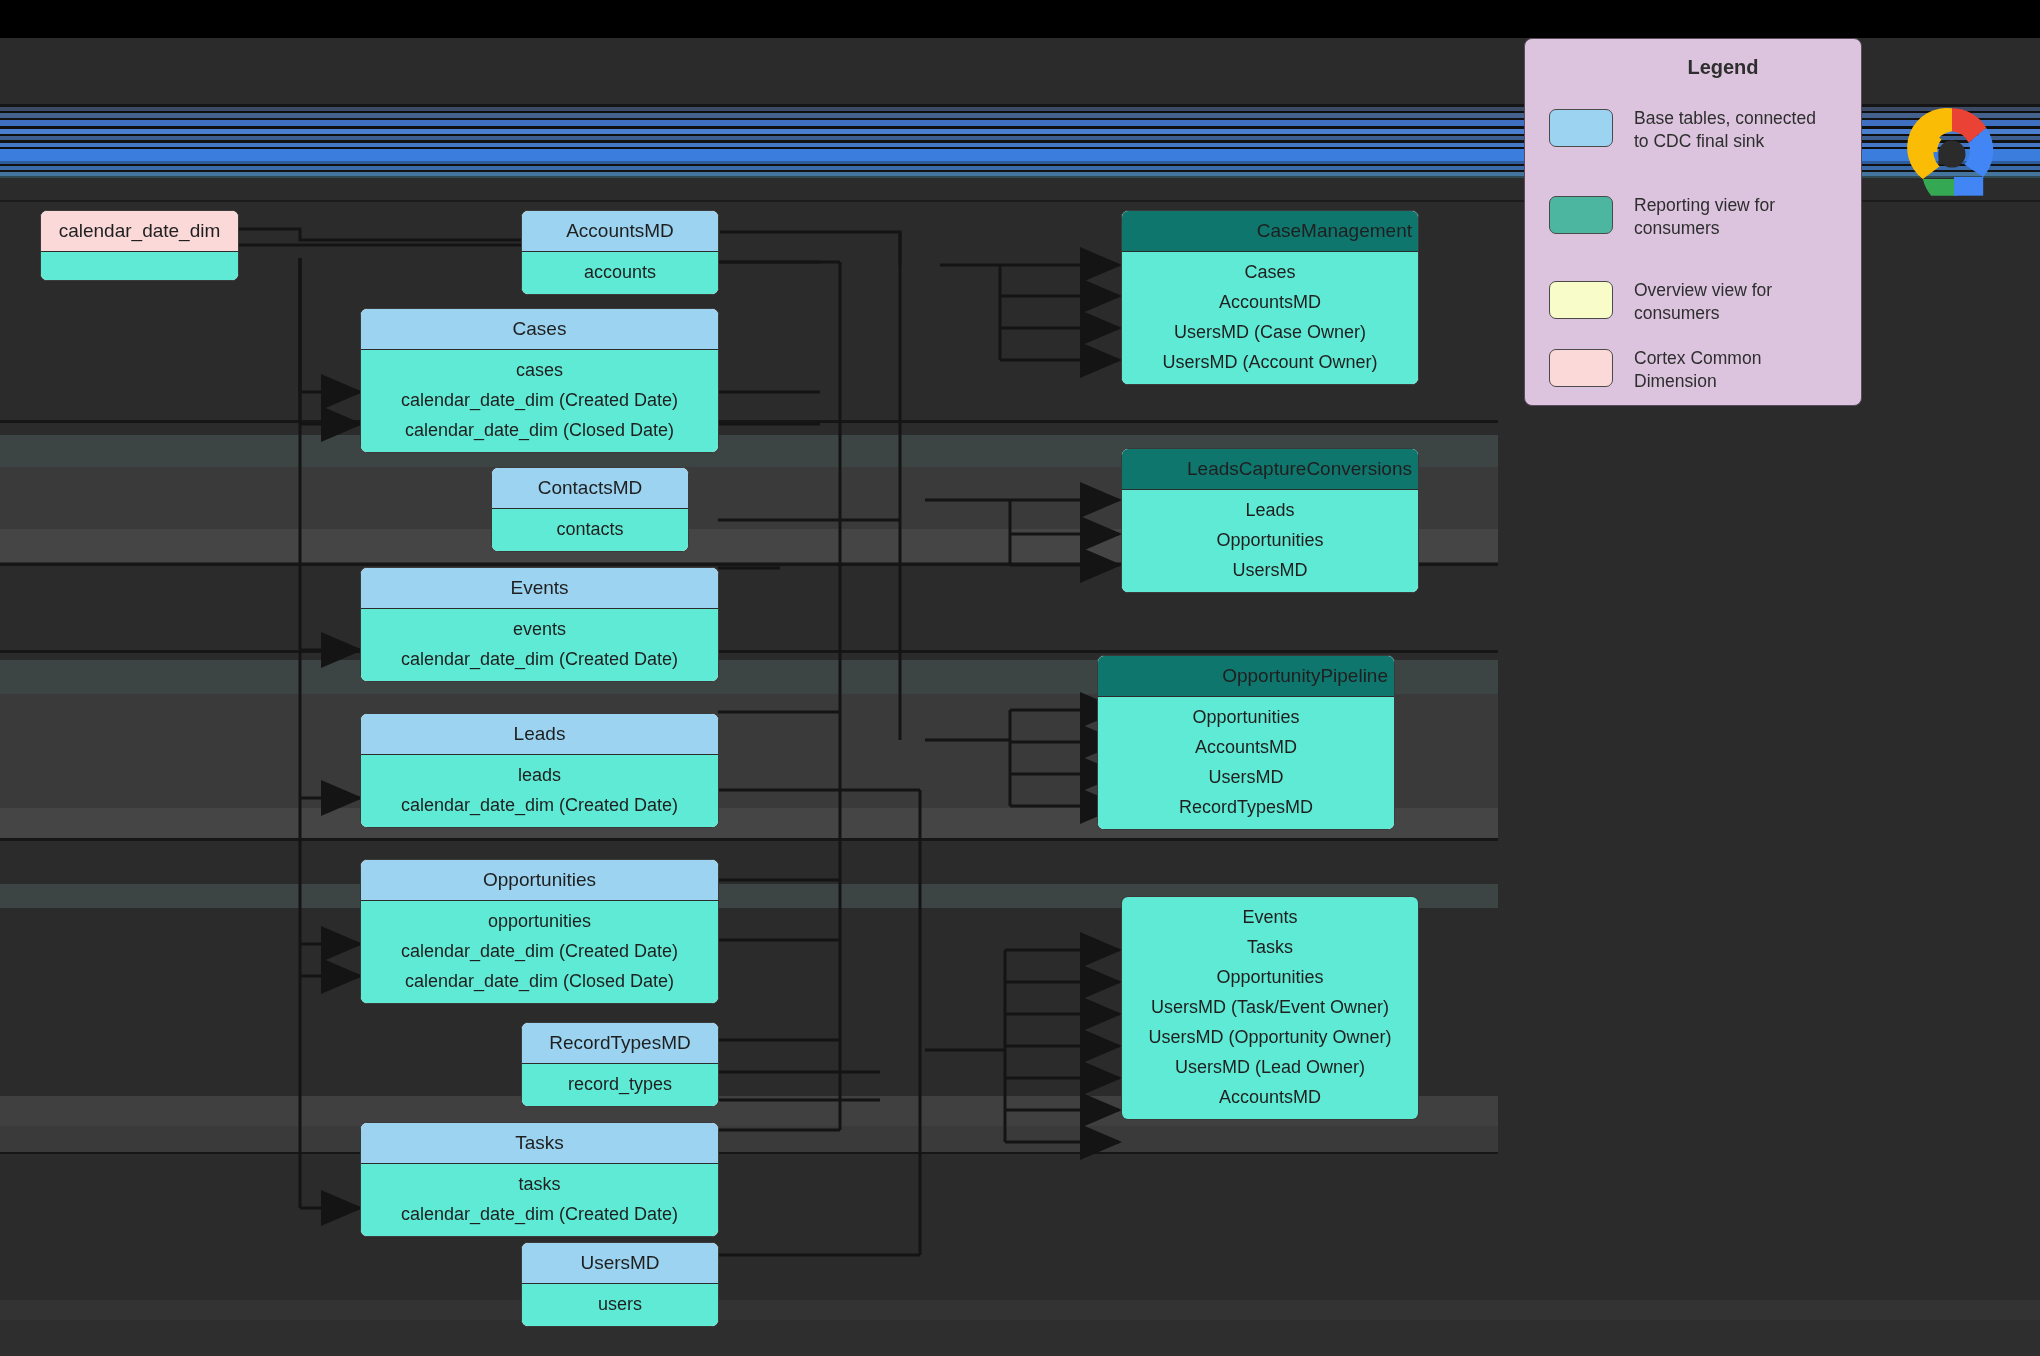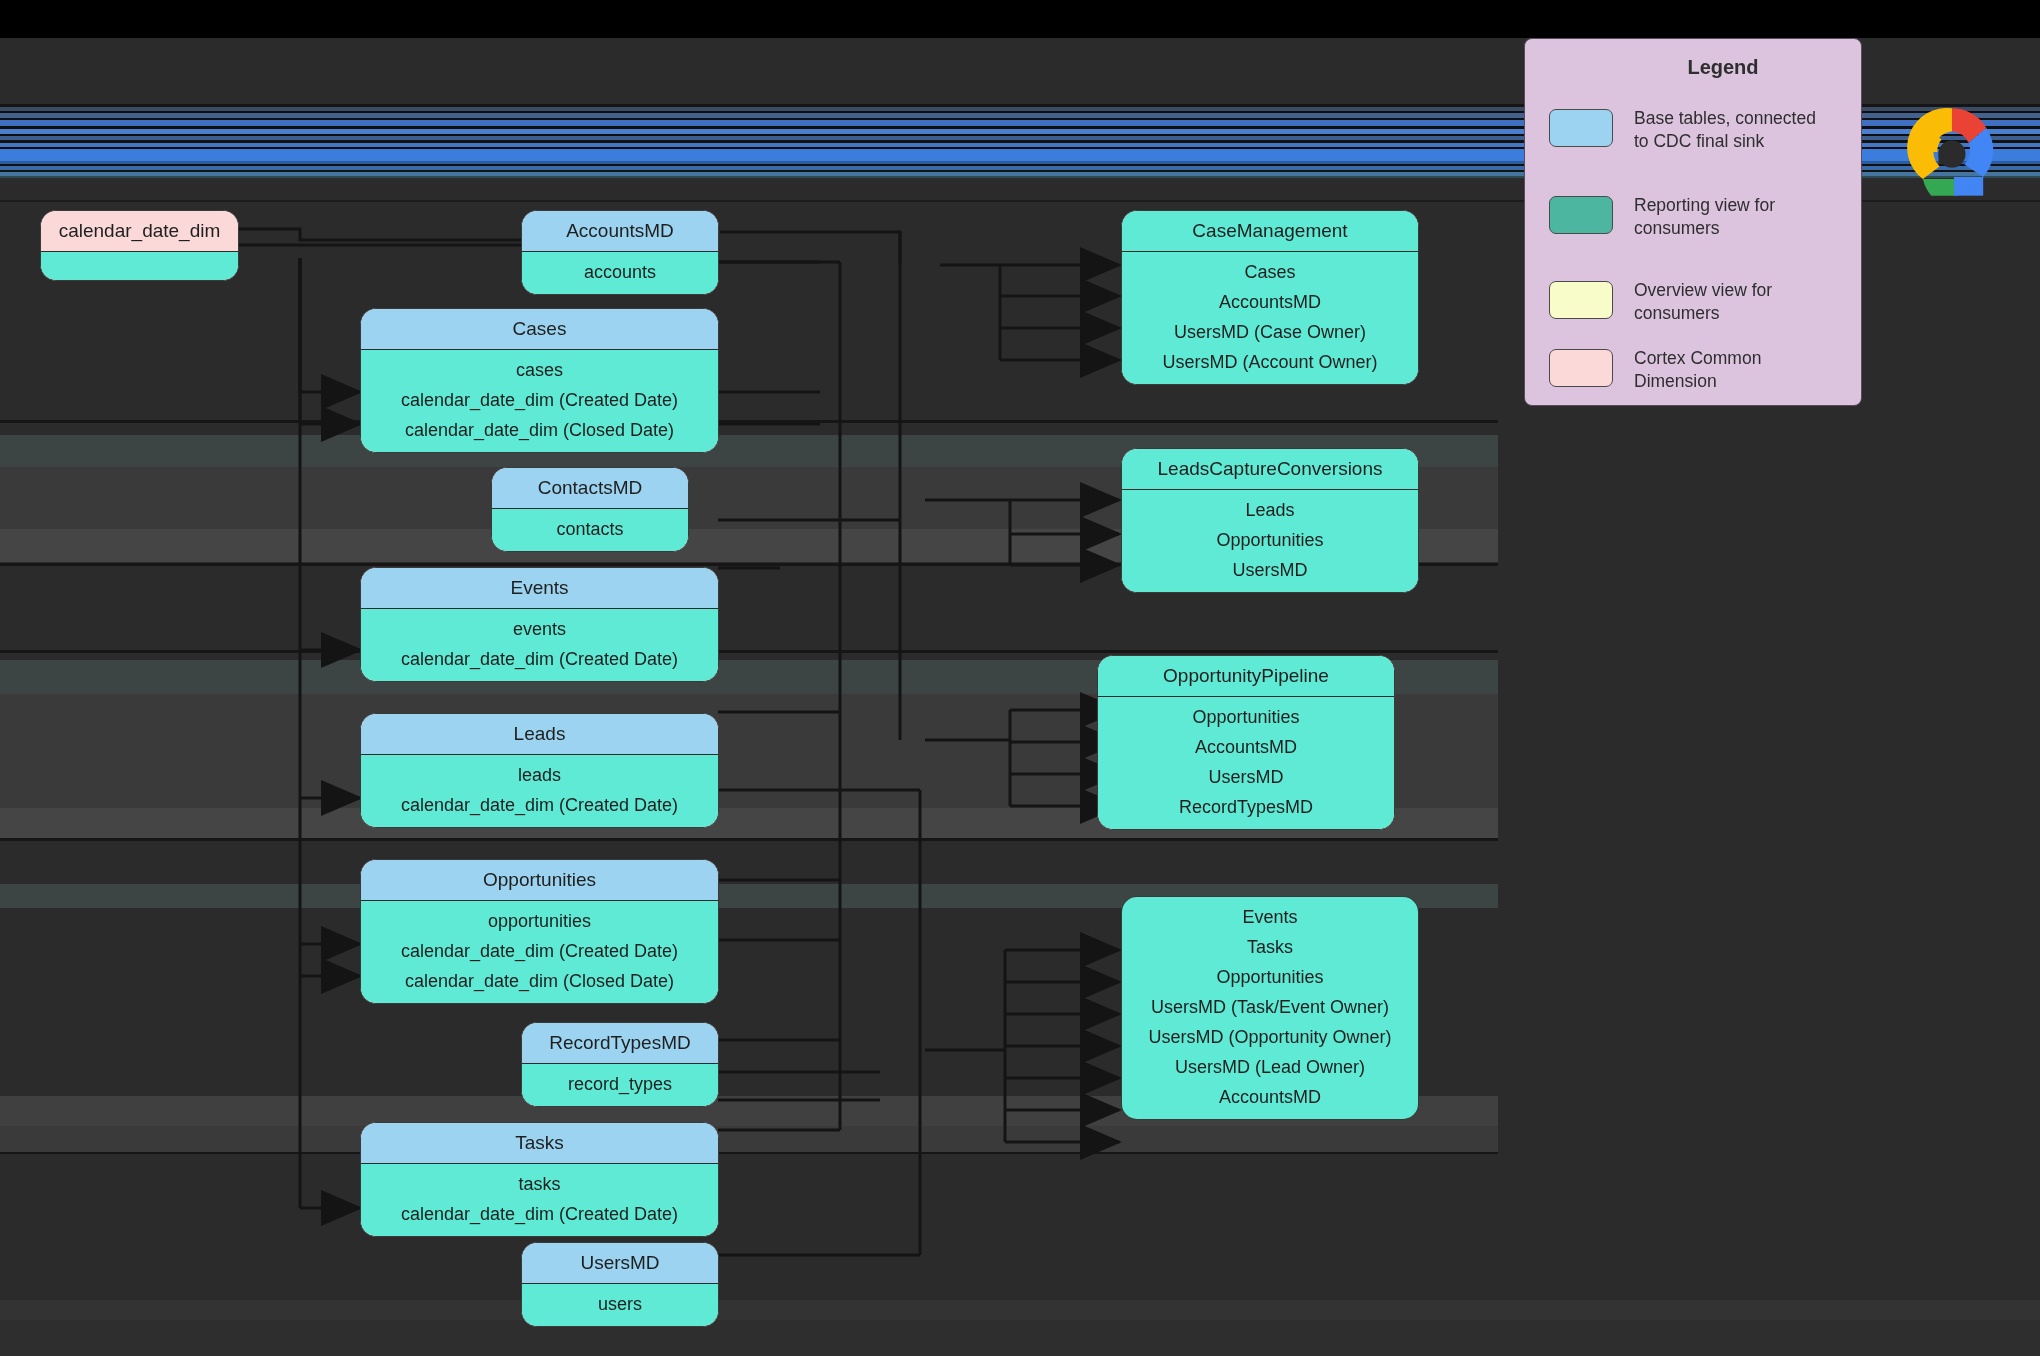--- a/index.html
+++ b/index.html
@@ -43,36 +43,36 @@
   
   #edges {
     position: absolute;
     left: 0; top: 0;
     width: 2040px; height: 1356px;
     pointer-events: none;
   }
   
   .table {
     position: absolute;
-    border-radius: 16px;
+    border-radius: 7px;
     box-sizing: border-box;
     overflow: hidden;
     border: 1px solid #3a3a3a;
     background: #ffffff;
   }
   .table .thead {
     text-align: center;
     font-size: 19px;
     color: #1f1f1f;
     padding: 9px 6px 9px 6px;
     border-bottom: 1px solid #2b2b2b;
     line-height: 1.15;
   }
   .table.blue  .thead { background: #9BD3F0; }
-  .table.green .thead { background: #5eead4; }
+  .table.green .thead { background: #0f766e; text-align: right; }
   .table.pink  .thead { background: #FBD9D9; }
   .table .tbody {
     background: #5eead4;
     padding: 5px 6px 7px 6px;
   }
   .table .trow {
     text-align: center;
     font-size: 18px;
     color: #1f1f1f;
     line-height: 1.0;

